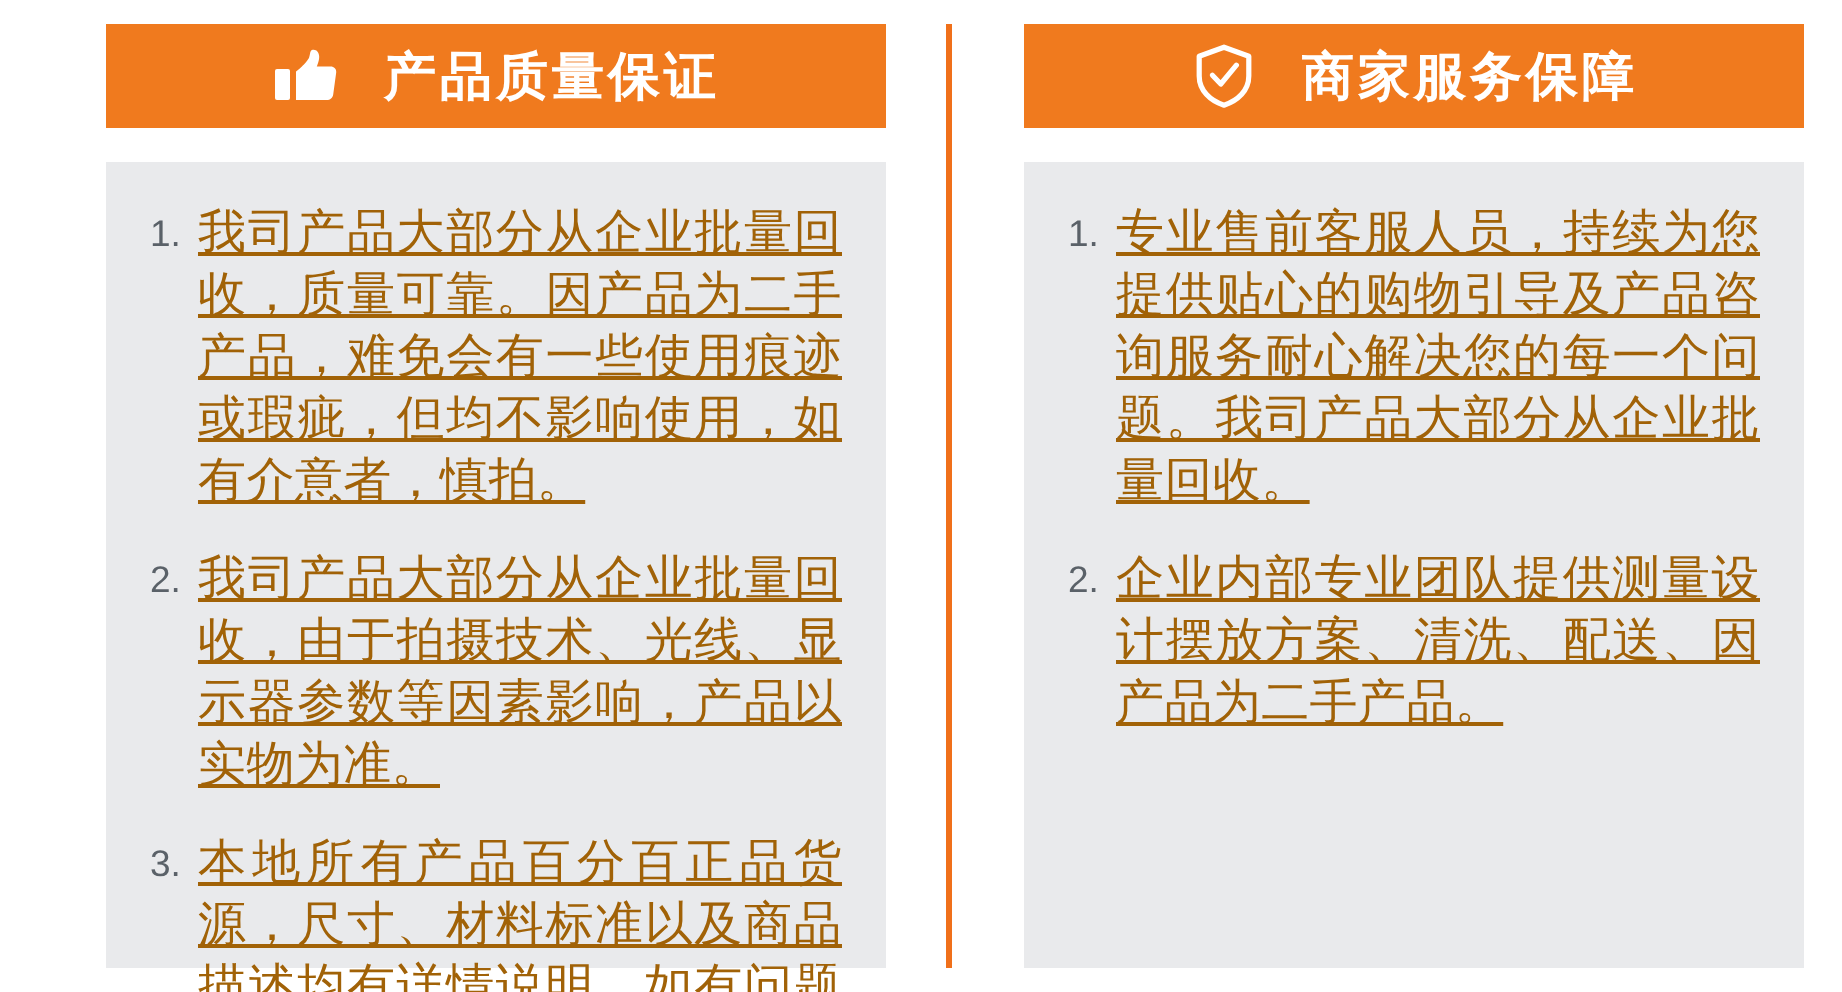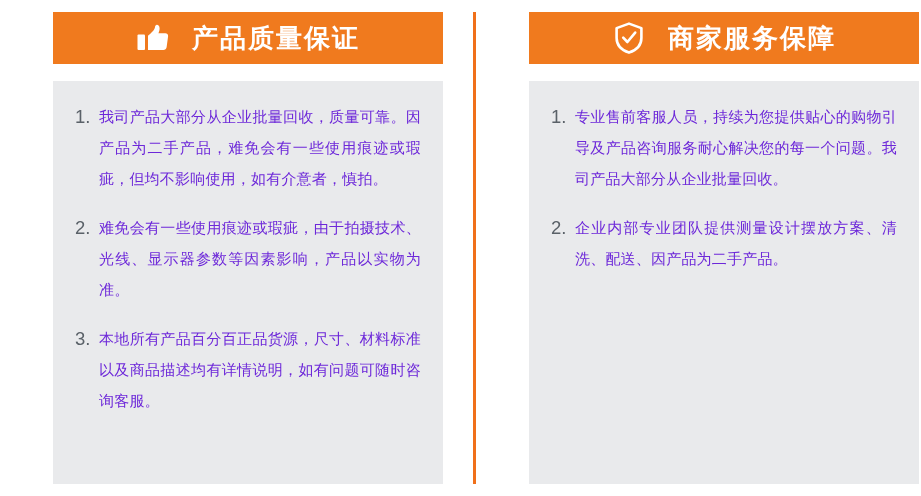--- a/index.html
+++ b/index.html
@@ -26,21 +26,21 @@
     width: 3px;
     height: 472px;
     background: #F0701A;
   }
   .panel {
     position: absolute;
     top: 12px;
     width: 390px;
   }
   .panel-left  { left: 53px; }
-  .panel-right { left: 529px; }
+  .panel-right { left: 512px; }
 
   .panel-header {
     height: 52px;
     background: #F07A1E;
     display: flex;
     align-items: center;
     justify-content: center;
     gap: 22px;
   }
   .panel-header .hdr-icon {
@@ -79,26 +79,27 @@
   .item-num {
     flex: 0 0 auto;
     width: 24px;
     color: #5A6168;
     font-size: 18.5px;
     line-height: 31px;
     text-align: left;
   }
   .item-text {
     flex: 1 1 auto;
-    color: #6d28d9;
-    font-size: 15px;
+    color: #a16207;
+    font-size: 24px;
     line-height: 31px;
     letter-spacing: 0.2px;
     text-align: justify;
     text-justify: inter-character;
+    text-decoration: underline;
   }
 </style>
 </head>
 <body>
 
 <div class="board">
 
   <div class="divider"></div>
 
   <section class="panel panel-left">
@@ -112,21 +113,21 @@
       <h2 class="panel-title">产品质量保证</h2>
     </div>
     <div class="panel-body">
       <ul class="item-list">
         <li class="item">
           <span class="item-num">1.</span>
           <span class="item-text">我司产品大部分从企业批量回收，质量可靠。因产品为二手产品，难免会有一些使用痕迹或瑕疵，但均不影响使用，如有介意者，慎拍。</span>
         </li>
         <li class="item">
           <span class="item-num">2.</span>
-          <span class="item-text">难免会有一些使用痕迹或瑕疵，由于拍摄技术、光线、显示器参数等因素影响，产品以实物为准。</span>
+          <span class="item-text">我司产品大部分从企业批量回收，由于拍摄技术、光线、显示器参数等因素影响，产品以实物为准。</span>
         </li>
         <li class="item">
           <span class="item-num">3.</span>
           <span class="item-text">本地所有产品百分百正品货源，尺寸、材料标准以及商品描述均有详情说明，如有问题可随时咨询客服。</span>
         </li>
       </ul>
     </div>
   </section>
 
   <section class="panel panel-right">

